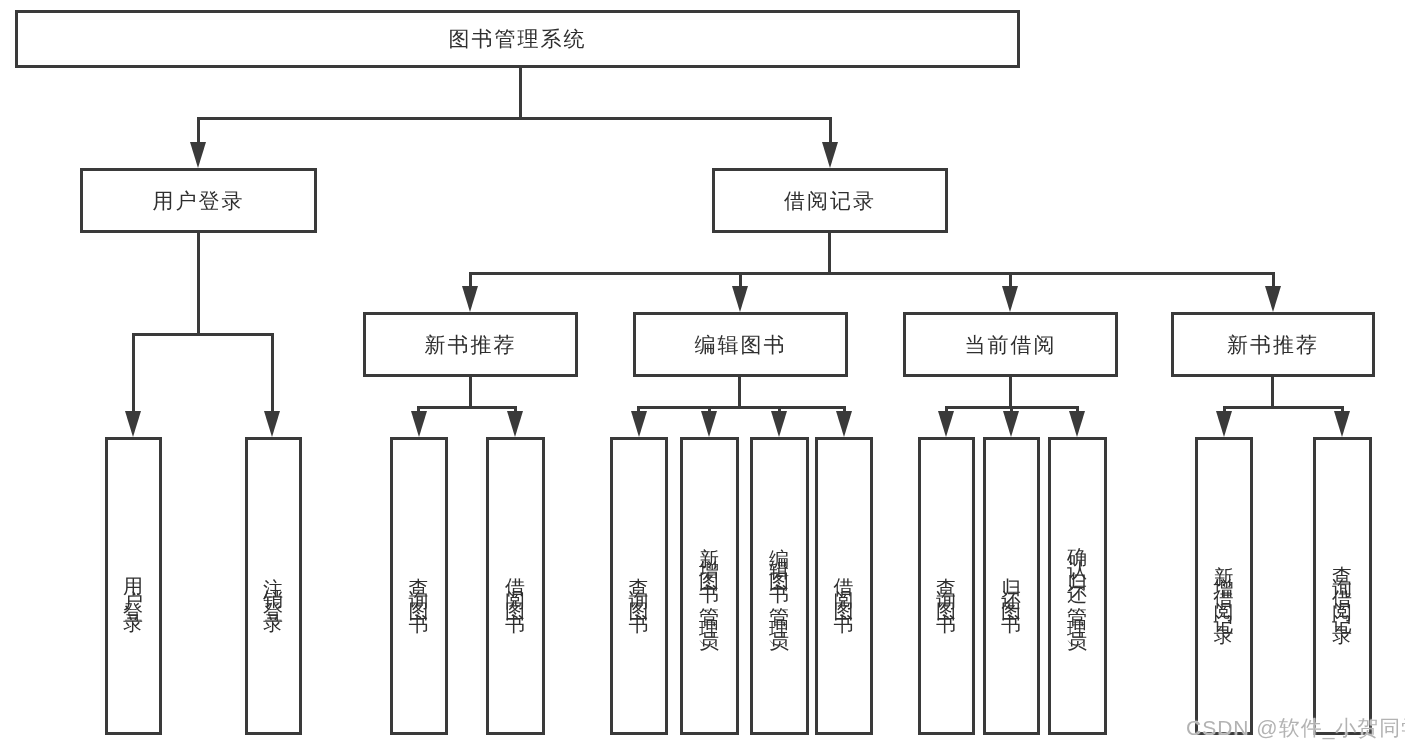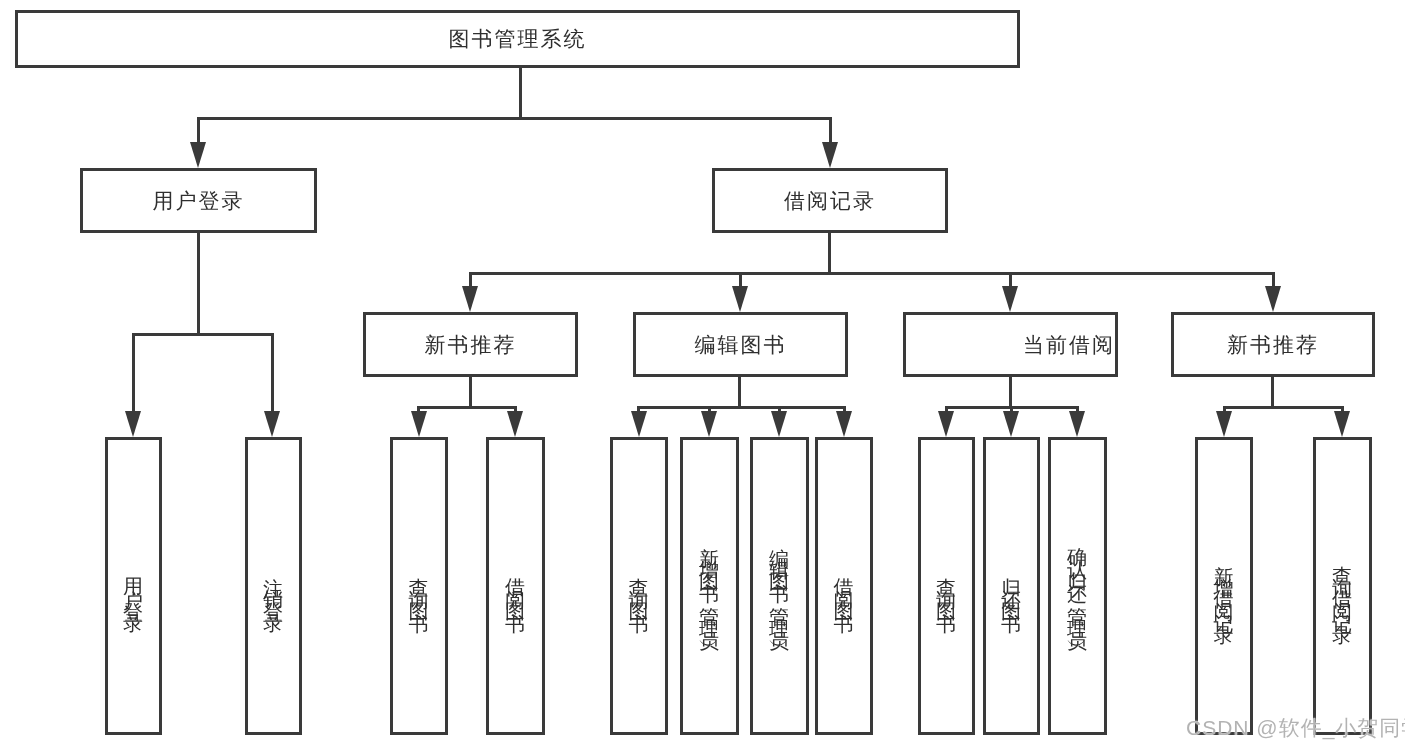--- a/index.html
+++ b/index.html
@@ -52,21 +52,21 @@
   </div>
 
   <div class="node" style="left:363px;top:312px;width:215px;height:65px;">
     <span class="lbl">新书推荐</span>
   </div>
 
   <div class="node" style="left:633px;top:312px;width:215px;height:65px;">
     <span class="lbl">编辑图书</span>
   </div>
 
-  <div class="node" style="left:903px;top:312px;width:215px;height:65px;justify-content:flex-end;">
+  <div class="node" style="left:903px;top:312px;width:215px;height:65px;">
     <span class="lbl">当前借阅</span>
   </div>
 
   <div class="node" style="left:1171px;top:312px;width:204px;height:65px;">
     <span class="lbl">新书推荐</span>
   </div>
 
   <div class="node leaf" style="left:105px;top:437px;width:57px;height:298px;">
     <span class="lbl">用户登录</span>
   </div>

